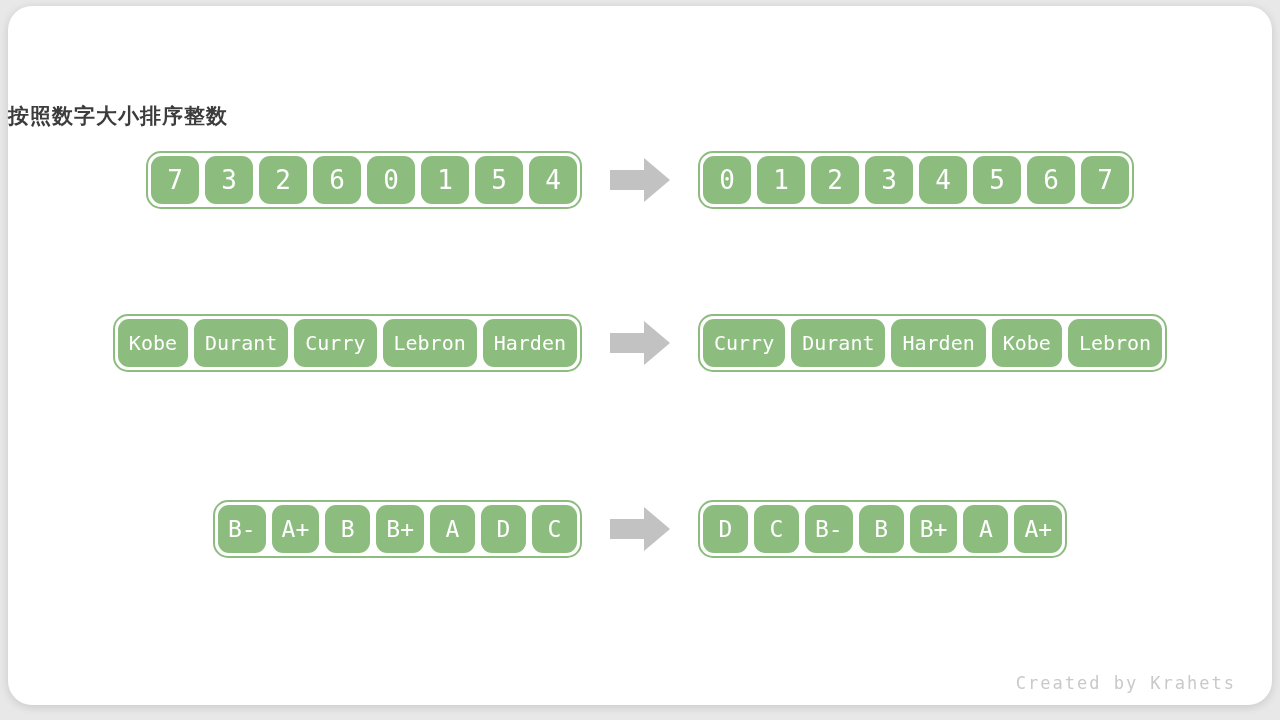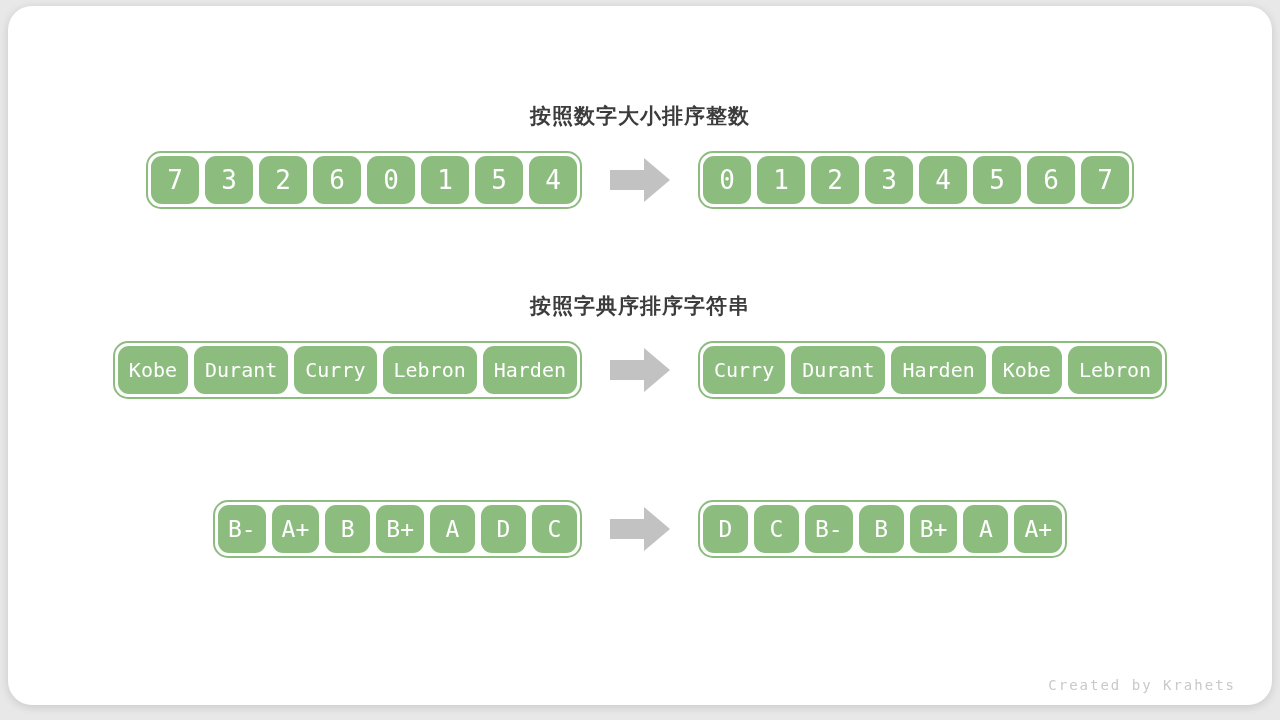--- a/index.html
+++ b/index.html
@@ -24,21 +24,20 @@
     width: 1264px; height: 699px;
     background: var(--card-bg);
     border-radius: 24px;
     box-shadow: 0 2px 10px rgba(0,0,0,0.14);
   }
   .section {
     position: absolute;
     left: 0; width: 100%;
   }
   .section .title {
-    text-align: center;
     font-weight: bold;
     font-size: 21px;
     line-height: 27px;
     color: var(--title-dark);
     letter-spacing: 1px;
   }
   .line {
     margin-top: 22px;
     display: flex;
     justify-content: center;
@@ -71,21 +70,21 @@
   .section-lexicographic .cell { padding: 9px 11px; font-size: 20px; }
   .section-custom .cell { min-width: 45px; padding: 0 10px; font-size: 23px; }
 
   .arrow { flex: 0 0 auto; display: block; }
   .arrow polygon { fill: var(--arrow-gray); }
 
   .watermark {
     position: absolute;
     right: 36px; bottom: 12px;
     font-family: "DejaVu Sans Mono", "Liberation Mono", monospace;
-    font-size: 14px;
+    font-size: 17px;
     letter-spacing: 2px;
     color: var(--watermark-gray);
   }
 </style>
 </head>
 <body>
 
 <div class="card">
 
   <div class="section section-integers" style="top:96px">
@@ -111,21 +110,20 @@
           <div class="cell">3</div>
           <div class="cell">4</div>
           <div class="cell">5</div>
           <div class="cell">6</div>
           <div class="cell">7</div>
         </div>
     </div>
   </div>
 
   <div class="section section-lexicographic" style="top:286px">
-    <div class="title">按照字典序排序字符串</div>
     <div class="line">
       <div class="array">
           <div class="cell">Kobe</div>
           <div class="cell">Durant</div>
           <div class="cell">Curry</div>
           <div class="cell">Lebron</div>
           <div class="cell">Harden</div>
         </div>
       <svg class="arrow" width="60" height="44" viewBox="0 0 60 44">
         <polygon points="0,12 34,12 34,0 60,22 34,44 34,32 0,32"></polygon>

